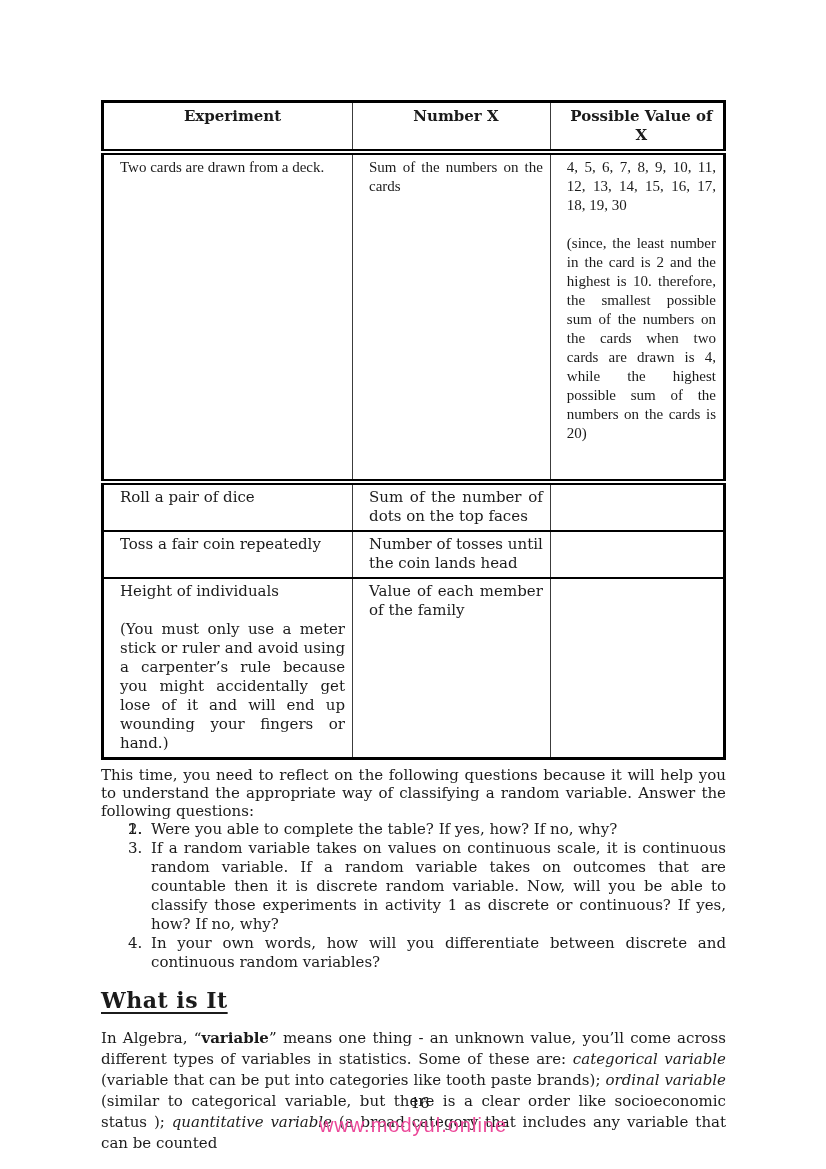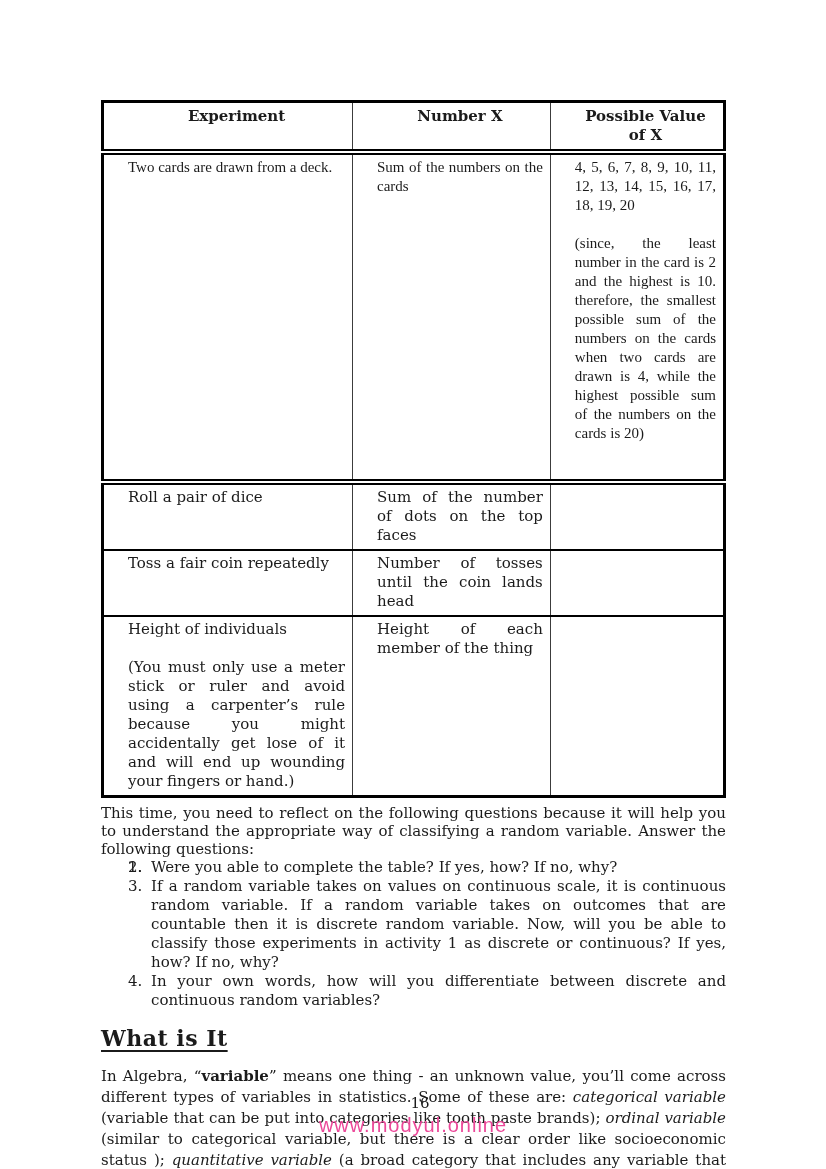--- a/index.html
+++ b/index.html
@@ -24,21 +24,21 @@
   table.rv-table {
     width: 100%;
     border-collapse: collapse;
     table-layout: fixed;
     border: 3px solid #000;
     font-size: 15px;
     line-height: 19px;
   }
   table.rv-table th, table.rv-table td {
     vertical-align: top;
-    padding: 3px 7px 4px 24px;
+    padding: 3px 7px 4px 16px;
     overflow: hidden;
   }
   table.rv-table th + th, table.rv-table td + td {
     border-left: 1px solid #3c3c3c;
   }
   tr.head-row th {
     font-weight: bold;
     text-align: center;
     border-bottom: 6px double #000;
     padding-top: 4px;
@@ -135,21 +135,21 @@
         <th>Possible Value of X</th>
       </tr>
       <tr class="body-row row-1">
         <td>
           <p>Two cards are drawn from a deck.</p>
         </td>
         <td>
           <p>Sum of the numbers on the cards</p>
         </td>
         <td>
-          <p>4, 5, 6, 7, 8, 9, 10, 11, 12, 13, 14, 15, 16, 17, 18, 19, 20</p>
+          <p>4, 5, 6, 7, 8, 9, 10, 11, 12, 13, 14, 15, 16, 17, 18, 19, 30</p>
           <p class="cell-gap">(since, the least number in the card is 2 and the highest is 10. therefore, the smallest possible sum of the numbers on the cards when two cards are drawn is 4, while the highest possible sum of the numbers on the cards is 20)</p>
         </td>
       </tr>
       <tr class="body-row row-2">
         <td>
           <p>Roll a pair of dice</p>
         </td>
         <td>
           <p>Sum of the number of dots on the top faces</p>
         </td>
@@ -163,21 +163,21 @@
           <p>Number of tosses until the coin lands head</p>
         </td>
         <td></td>
       </tr>
       <tr class="body-row row-4">
         <td>
           <p>Height of individuals</p>
           <p class="cell-gap">(You must only use a meter stick or ruler and avoid using a carpenter’s rule because you might accidentally get lose of it and will end up wounding your fingers or hand.)</p>
         </td>
         <td>
-          <p>Height of each member of the thing</p>
+          <p>Value of each member of the family</p>
         </td>
         <td></td>
       </tr>
     </tbody>
       </table>
 
     <p class="intro">This time, you need to reflect on the following questions because it will help you to understand the appropriate way of classifying a random variable. Answer the following questions:</p>
 
     <ol class="questions">
       <li class="q-item">

